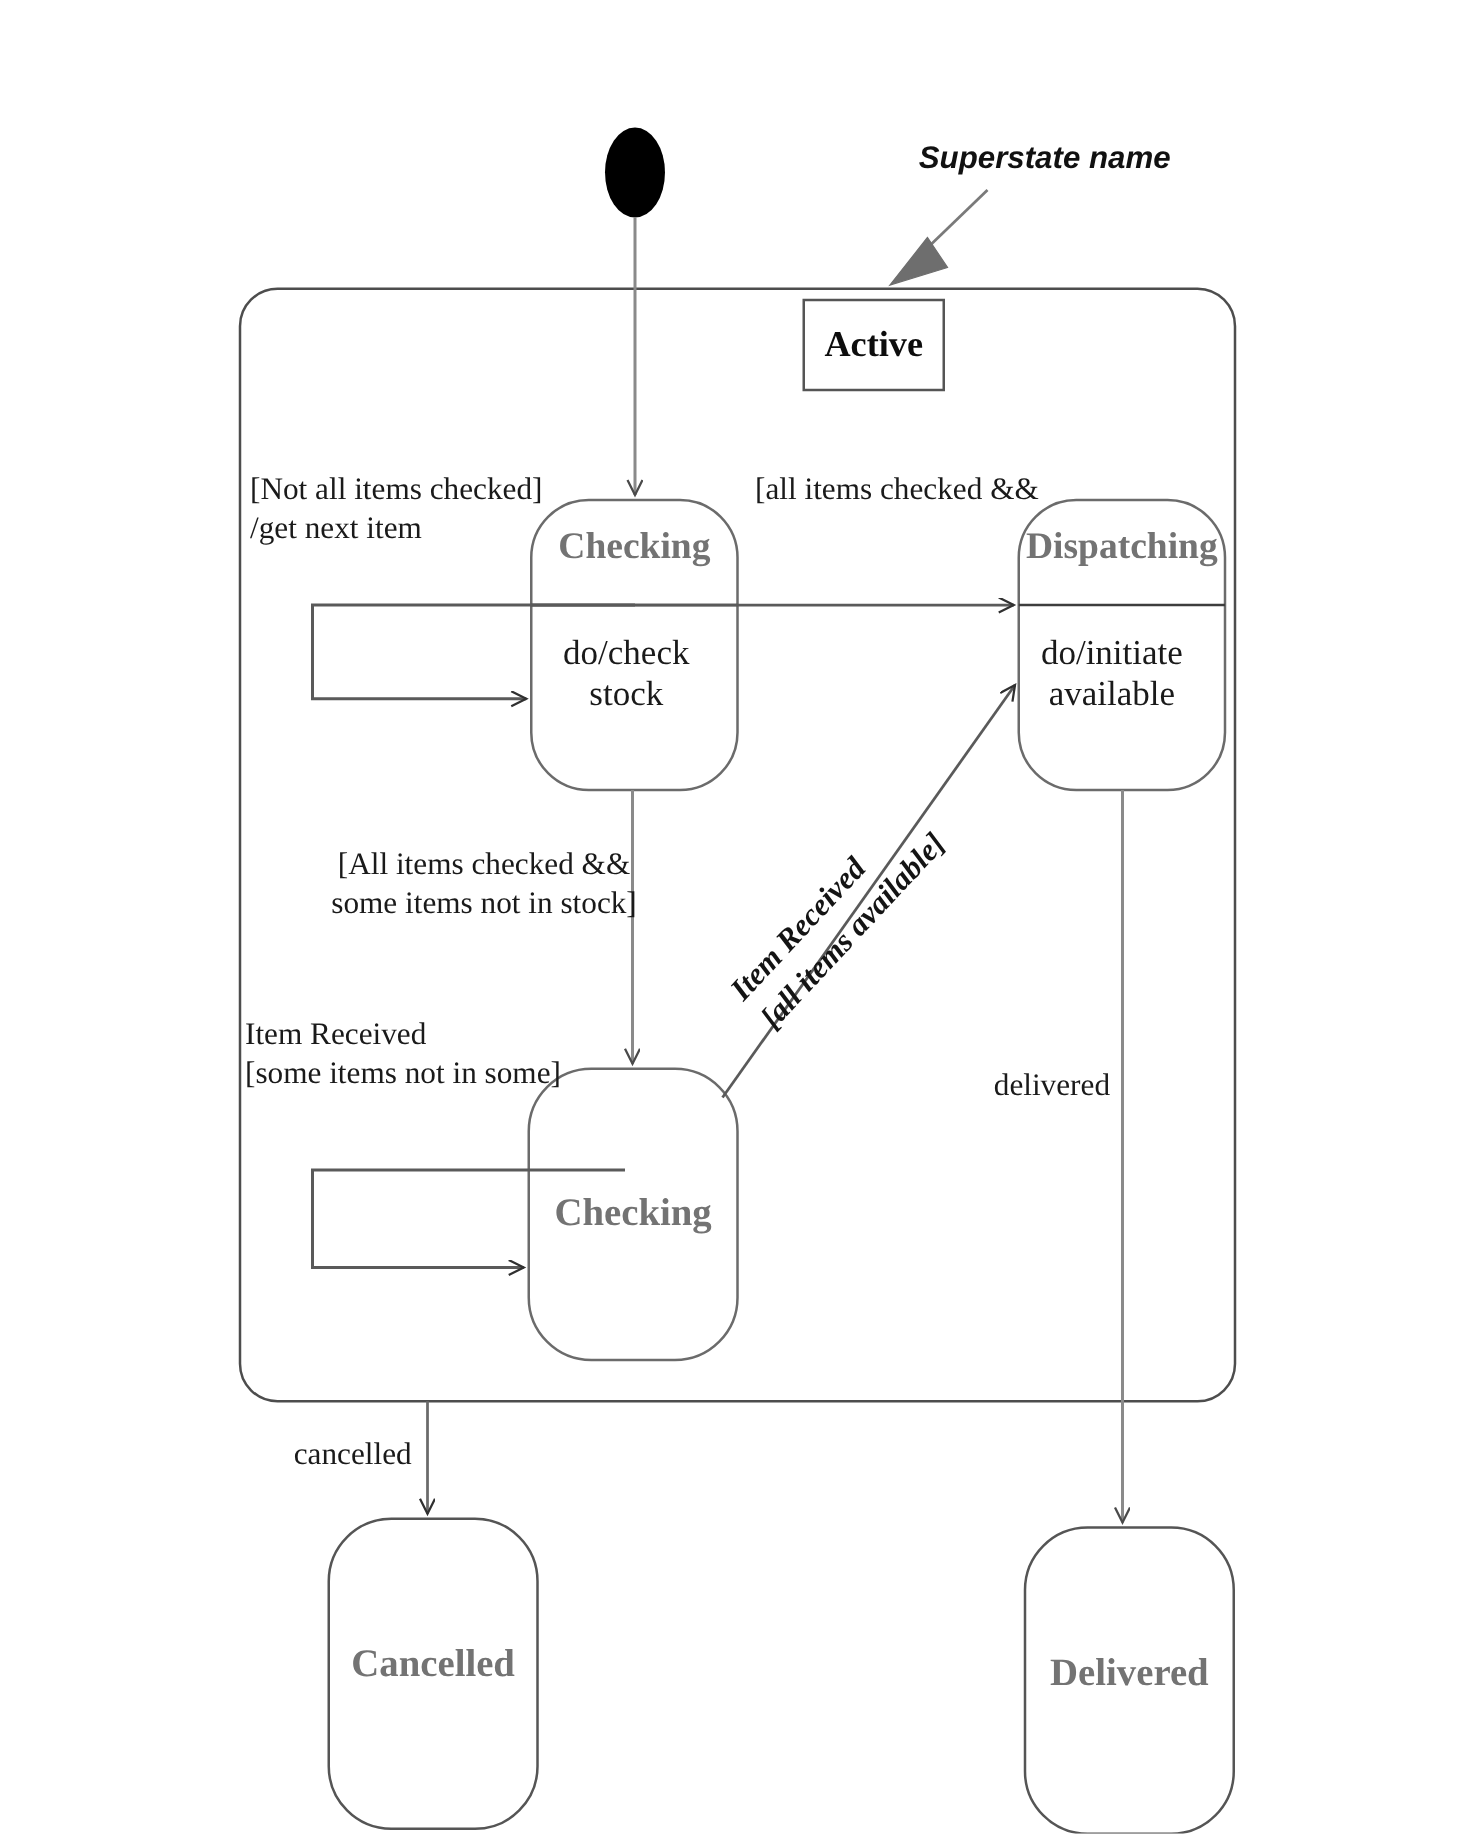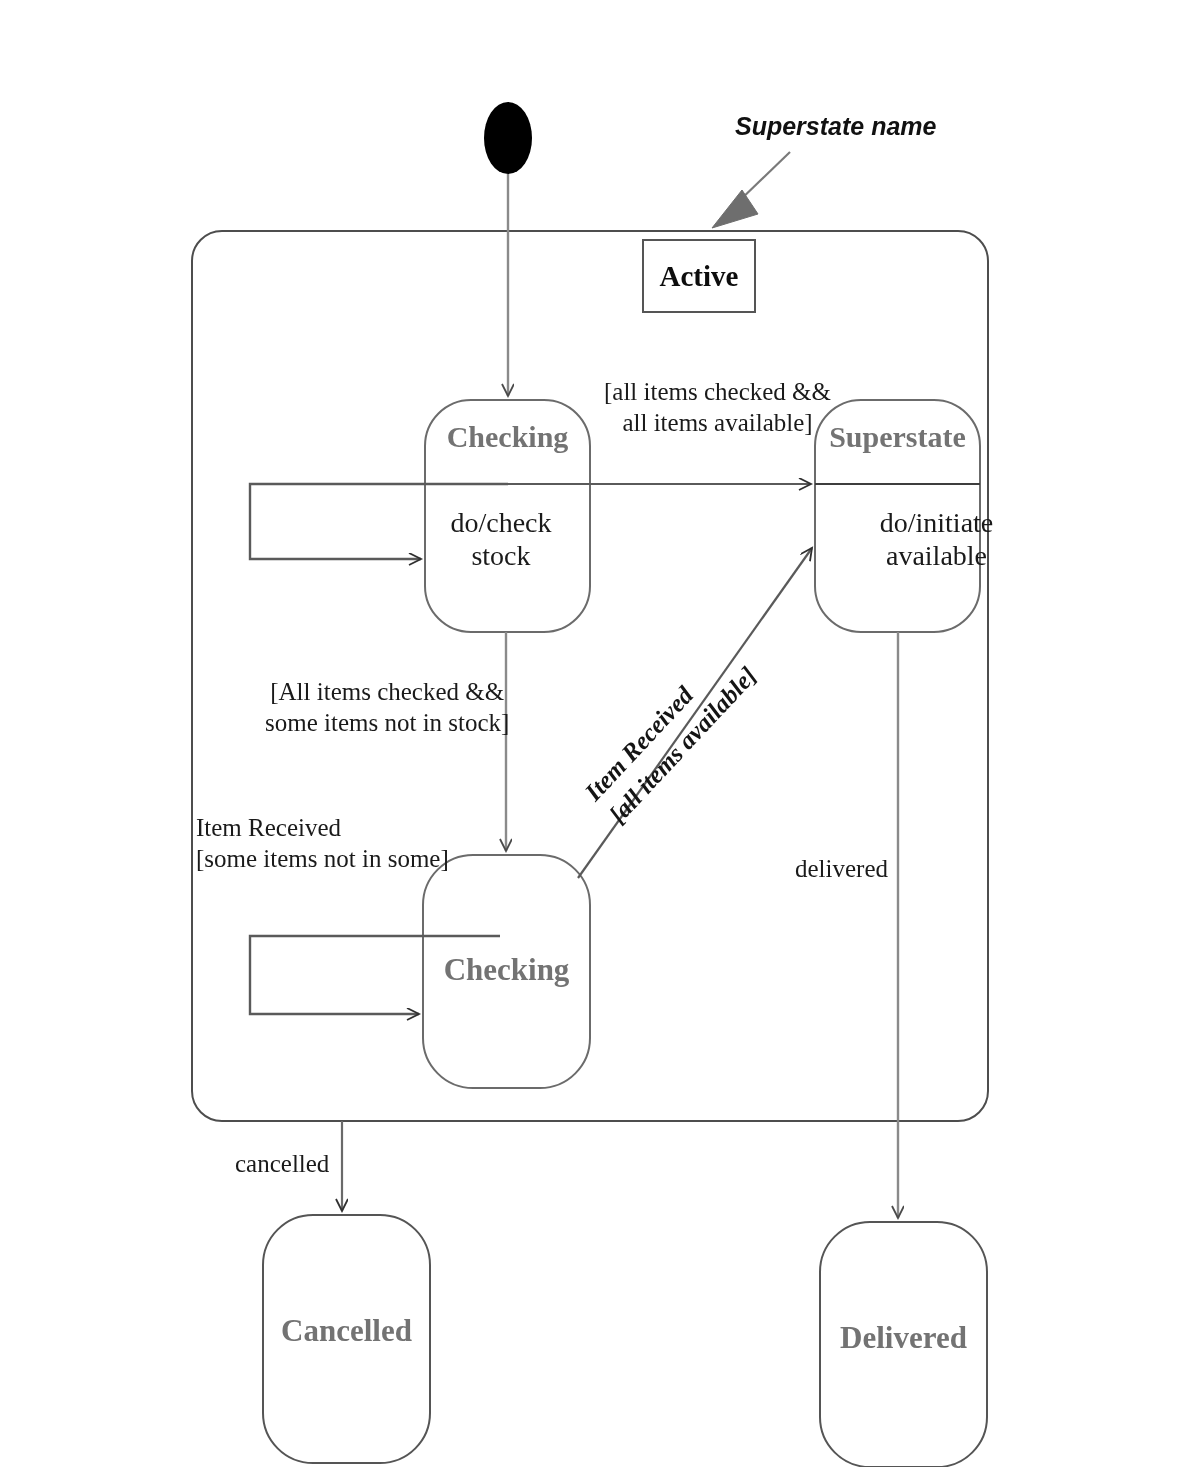--- a/index.html
+++ b/index.html
@@ -140,36 +140,39 @@
   <div class="annotation" style="left:735px; top:112px; font-size:25px;">Superstate name</div>
 
   <div class="superstate-name" style="left:643px; top:240px; width:112px; height:72px; font-size:29px;">Active</div>
 
   <div class="state-label" style="left:425px; top:421px; width:165px; font-size:30px;">Checking</div>
   <div class="state-activity" style="left:425px; top:506px; width:152px; font-size:28px;">
     <div>do/check</div>
     <div>stock</div>
   </div>
 
-  <div class="state-label" style="left:805px; top:421px; width:185px; font-size:30px;">Superstate</div>
-  <div class="state-activity" style="left:862px; top:506px; width:149px; font-size:28px;">
+  <div class="state-label" style="left:805px; top:421px; width:185px; font-size:30px;">Dispatching</div>
+  <div class="state-activity" style="left:815px; top:506px; width:149px; font-size:28px;">
     <div>do/initiate</div>
     <div>available</div>
   </div>
 
   <div class="state-label" style="left:423px; top:954px; width:167px; font-size:31px;">Checking</div>
 
   <div class="state-label" style="left:253px; top:1315px; width:187px; font-size:31px;">Cancelled</div>
 
   <div class="state-label" style="left:810px; top:1322px; width:187px; font-size:31px;">Delivered</div>
 
+  <div class="edge-label" style="left:200px; top:376px; font-size:25px;">
+    <div>[Not all items checked]</div>
+    <div>/get next item</div>
+  </div>
 
   <div class="edge-label" style="left:604px; top:376px; font-size:25px; text-align:center;">
     <div>[all items checked &amp;&amp;</div>
-    <div>all items available]</div>
   </div>
 
   <div class="edge-label" style="left:265px; top:676px; font-size:25px; text-align:center;">
     <div>[All items checked &amp;&amp;</div>
     <div>some items not in stock]</div>
   </div>
 
   <div class="edge-label" style="left:196px; top:812px; font-size:25px;">
     <div>Item Received</div>
     <div>[some items not in some]</div>

